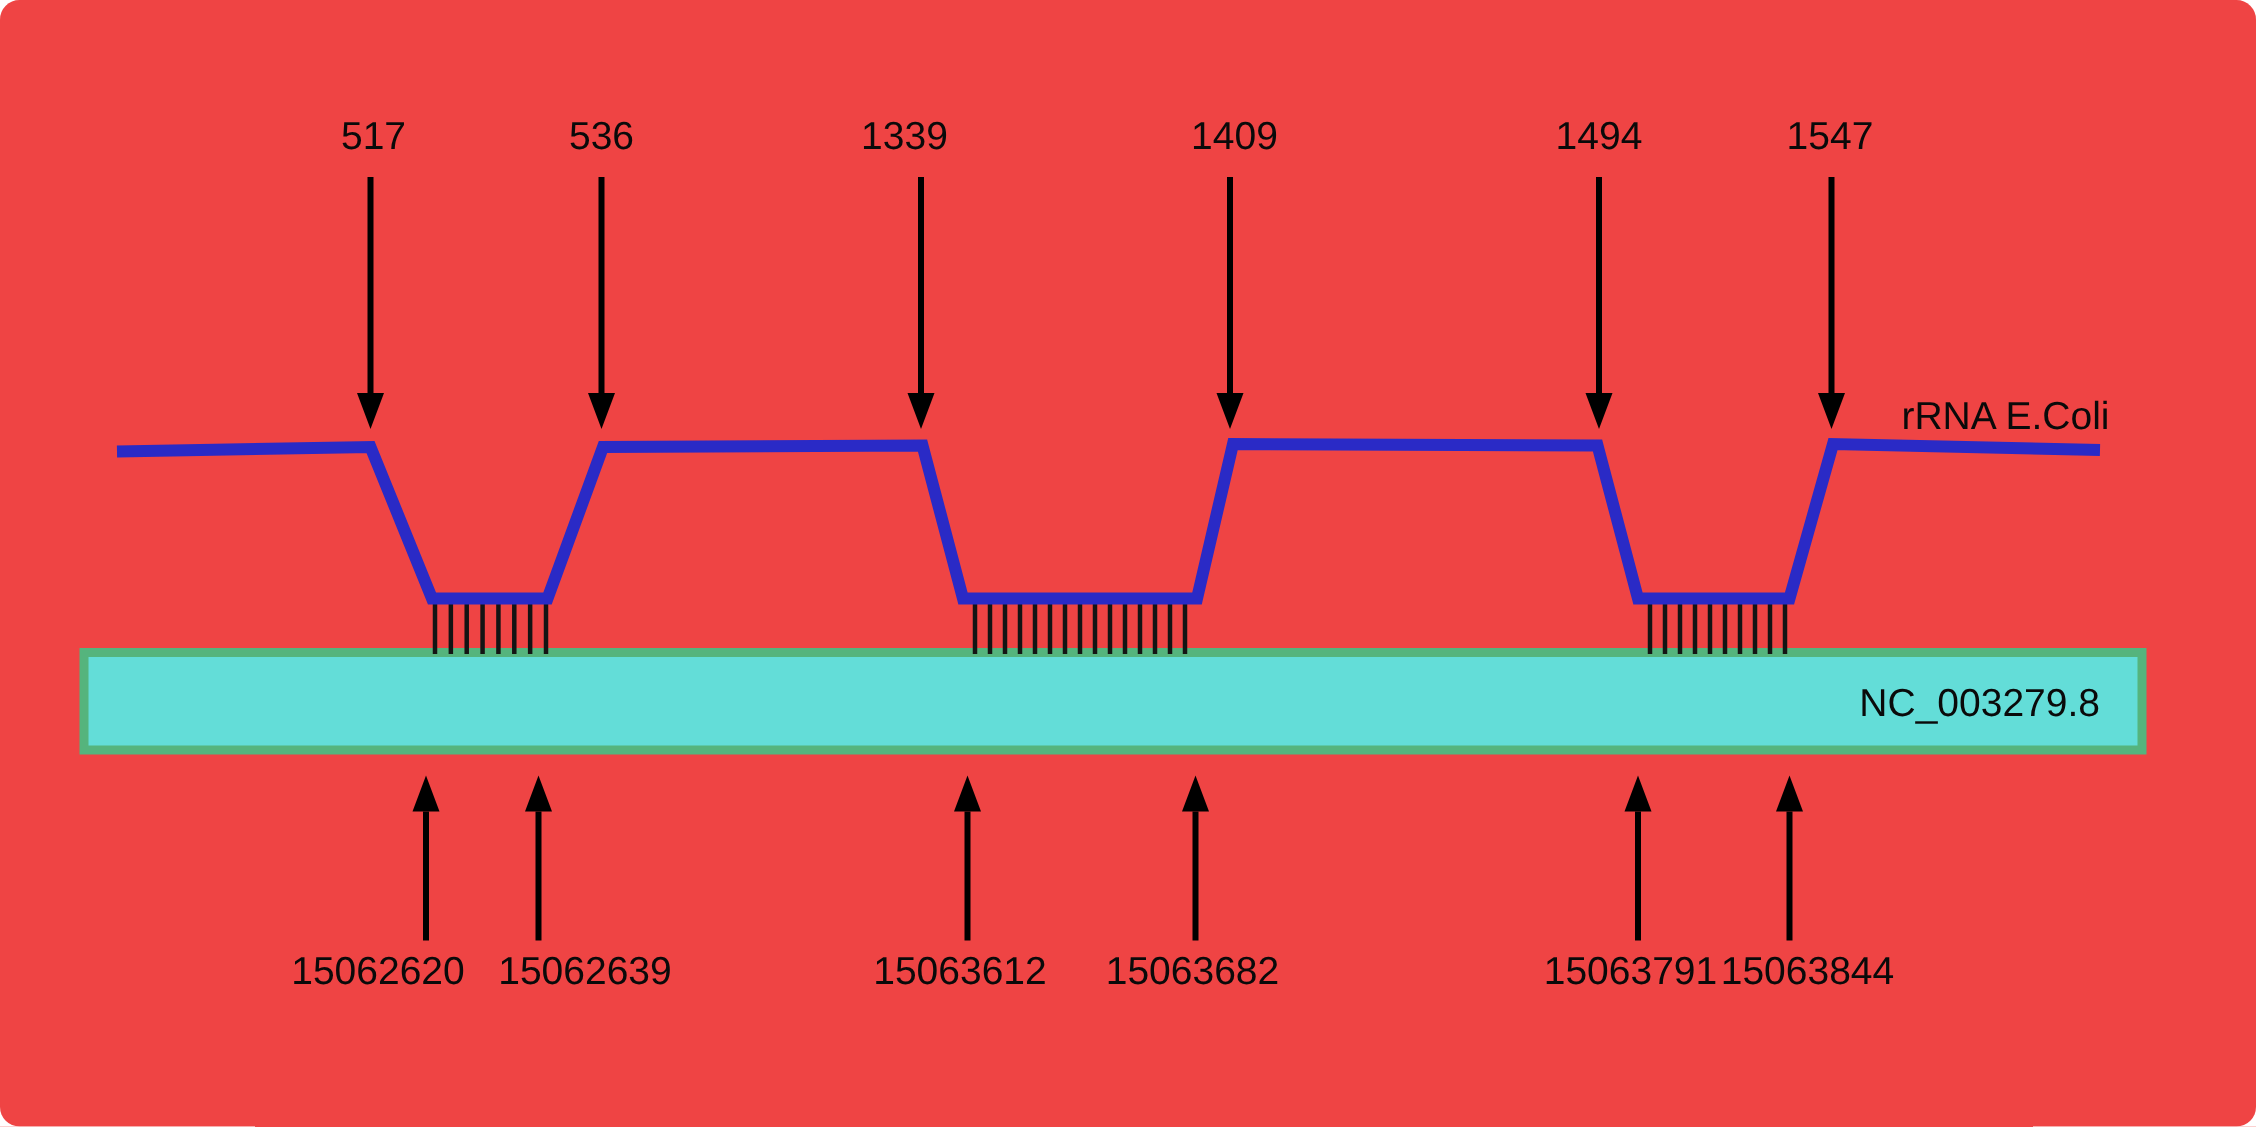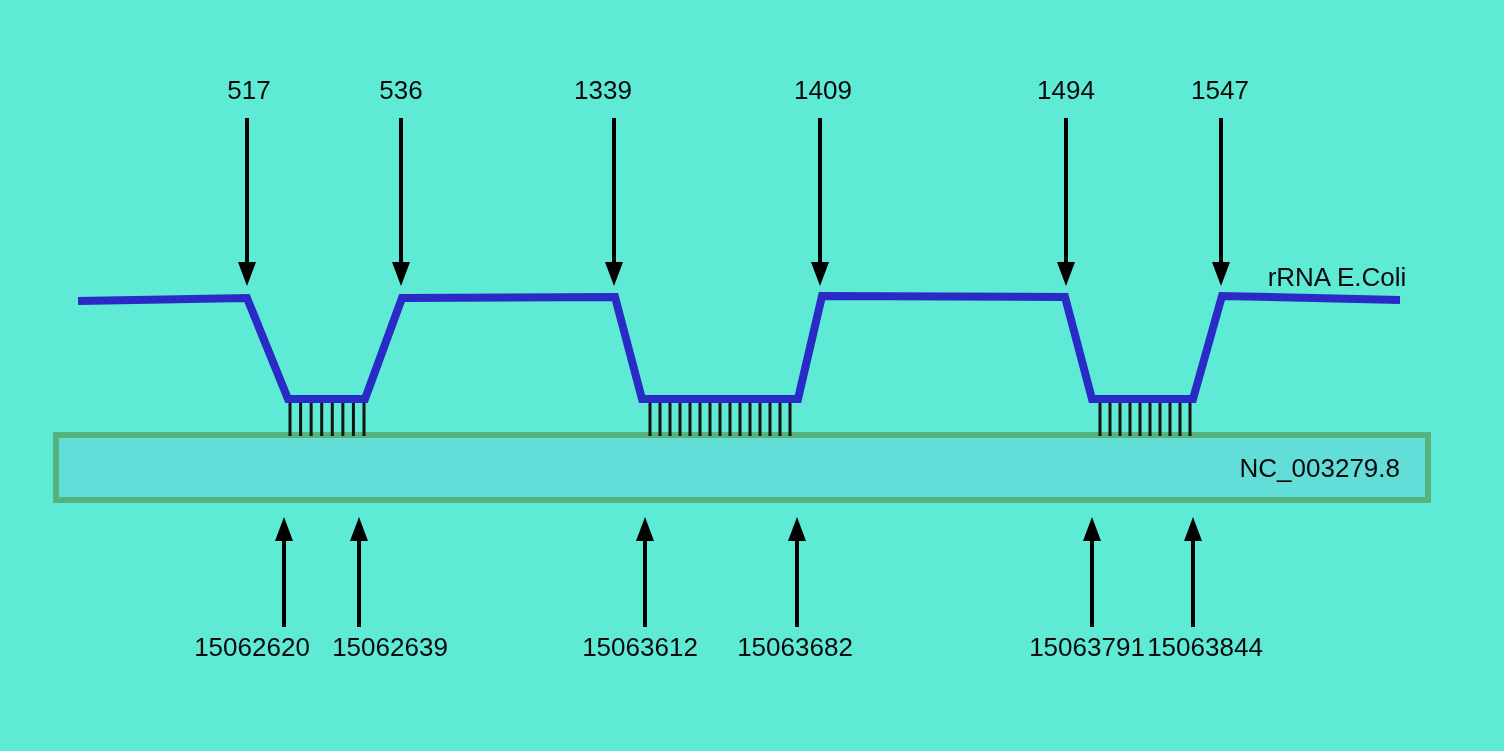--- a/index.html
+++ b/index.html
@@ -8,21 +8,22 @@
     background: #ffffff;
     width: 1504px;
     height: 751px;
     overflow: hidden;
     font-family: "Liberation Sans", sans-serif;
   }
   .stage {
     position: relative;
     width: 1504px;
     height: 751px;
-    background: #5eead4;
+    background: #ef4444;
+    border-radius: 13px;
   }
   svg { display: block; }
   .rna-path {
     fill: none;
     stroke-width: 8;
     stroke-linejoin: miter;
     stroke-linecap: butt;
   }
   .hatch line {
     stroke: #141414;

